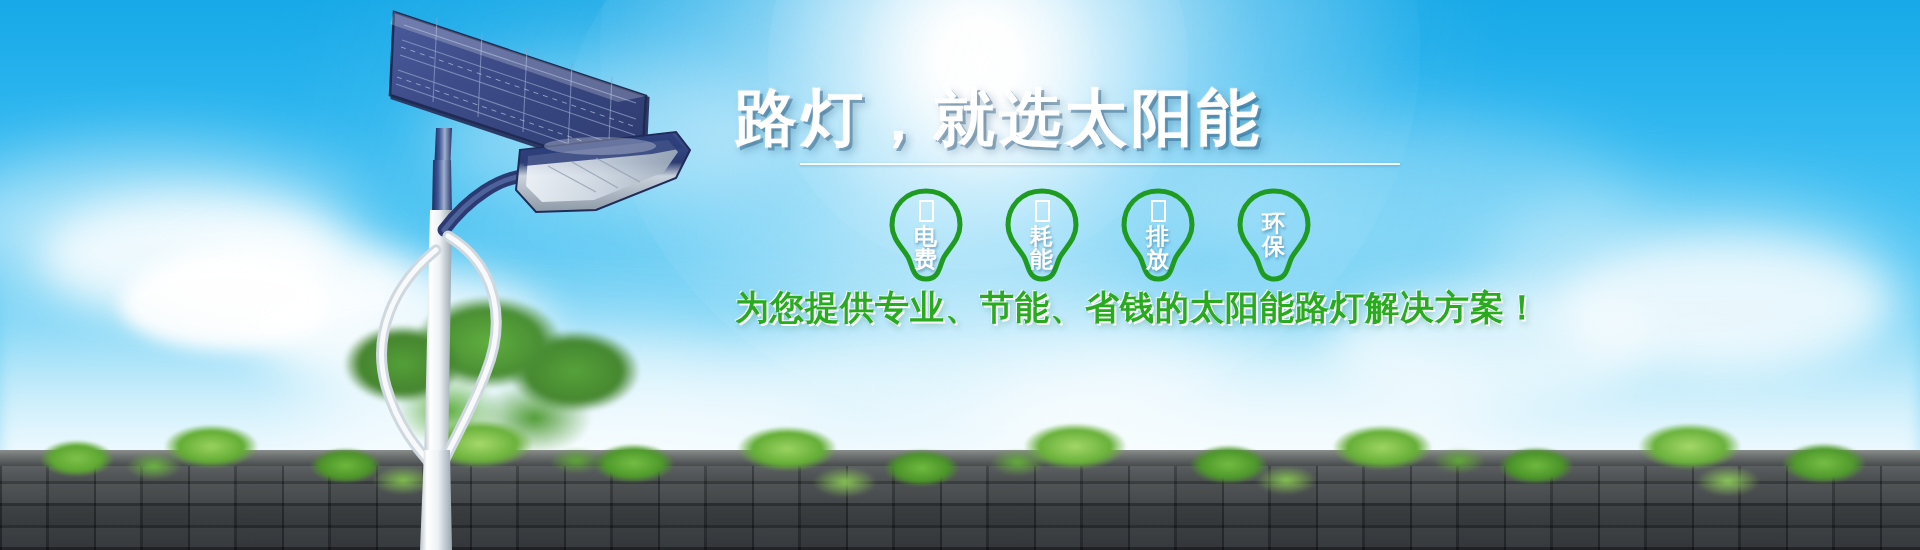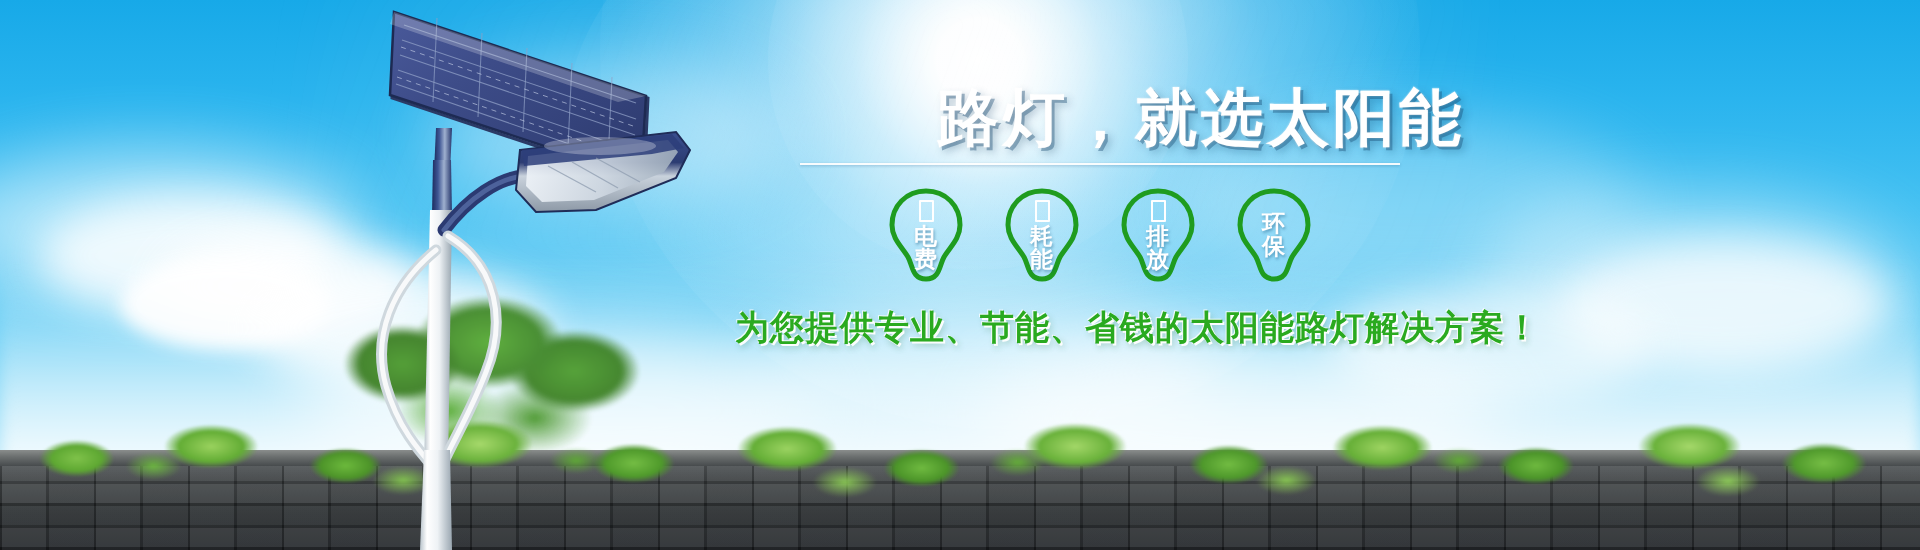--- a/index.html
+++ b/index.html
@@ -108,21 +108,21 @@
   }
 
   
   #lamp{ position:absolute; left:0; top:0; width:1920px; height:550px; pointer-events:none; }
 
   
   #copy{ position:absolute; left:735px; top:86px; width:730px; }
 
   #headline{
     font-size:62px; line-height:1.02; font-weight:bold; color:#ffffff;
-    letter-spacing:4px; text-align:right; white-space:nowrap;
+    letter-spacing:4px; text-align:left; white-space:nowrap;
     text-shadow:
       3px 3px 0 rgba(20,70,110,.38),
       5px 5px 9px rgba(10,60,100,.30),
       0 0 2px rgba(255,255,255,.9);
   }
   #divider{
     margin:14px auto 0; width:600px; height:2px; background:#ffffff; opacity:.92;
     box-shadow:0 1px 3px rgba(30,90,130,.35);
   }
 
@@ -143,21 +143,21 @@
   .badge-num{ font-size:24px; letter-spacing:0; margin-bottom:1px; }
   .badge-num.tofu{
     display:inline-block; width:15px; height:22px;
     border:2.5px solid #ffffff; border-radius:1px; background:transparent;
     margin-bottom:3px;
   }
   .badge-label{ font-size:23px; letter-spacing:1px; }
   .badge-label .ln{ display:block; text-align:center; }
 
   #tagline{
-    margin-top:20px; text-align:center; white-space:nowrap;
+    text-align:center; white-space:nowrap;
     font-size:34px; font-weight:bold; letter-spacing:1px;
     color:#2aaa1f;
     text-shadow:
       2px 2px 0 rgba(255,255,255,.95),
       -1px -1px 0 rgba(255,255,255,.8),
       3px 4px 6px rgba(40,120,60,.30);
   }
 </style>
 </head>
 <body>

